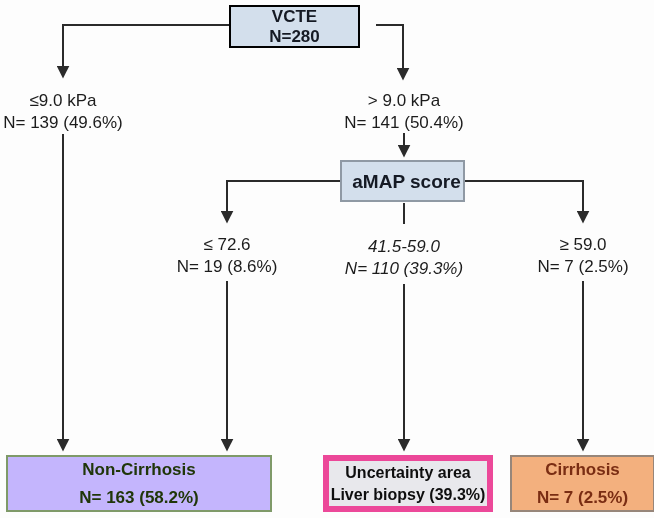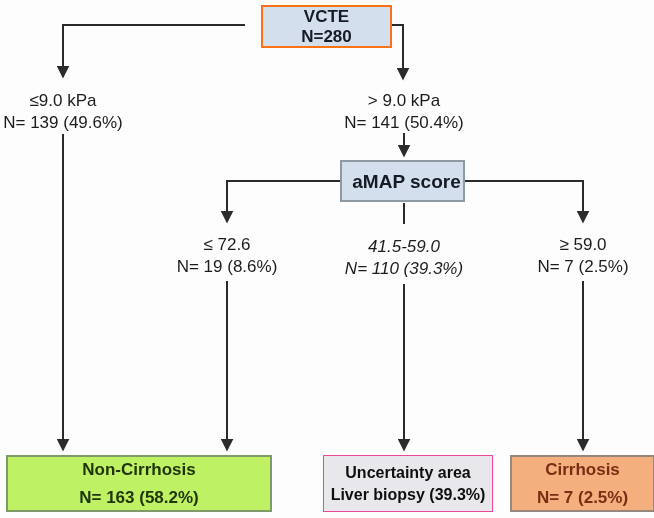--- a/index.html
+++ b/index.html
@@ -7,37 +7,37 @@
   #stage{
     position:relative;width:654px;height:518px;background:#fdfdfd;overflow:hidden;
   }
   #connectors{position:absolute;left:0;top:0;z-index:1;}
   .node{
     position:absolute;z-index:2;box-sizing:border-box;
     display:flex;flex-direction:column;align-items:center;justify-content:center;
     text-align:center;font-weight:bold;
   }
   .node-root{
-    left:261px;top:5px;width:131px;height:43px;
-    background:#d3dfec;border:2px solid #f97316;color:#151a24;
+    left:229px;top:5px;width:131px;height:43px;
+    background:#d3dfec;border:2px solid #000000;color:#151a24;
     font-size:17px;line-height:20px;
   }
   .node-amap{
     left:340px;top:160px;width:125px;height:42px;
     background:#d3dfec;border:2px solid #8f99a4;color:#151a24;
     font-size:19px;line-height:21px;padding-left:8px;
   }
   .node-green{
     left:6px;top:455px;width:266px;height:57px;
-    background:#bef264;border:2px solid #7f9a69;color:#203609;
+    background:#c4b5fd;border:2px solid #7f9a69;color:#203609;
     font-size:17px;line-height:24px;gap:4px;
   }
   .node-gray{
     left:323px;top:455px;width:170px;height:57px;
-    background:#e8e8ec;border:1px solid #ec4899;color:#0e0e0e;
+    background:#e8e8ec;border:6px solid #ec4899;color:#0e0e0e;
     font-size:16px;line-height:22px;
   }
   .node-orange{
     left:510px;top:455px;width:145px;height:57px;
     background:#f3b07e;border:2px solid #97867a;color:#7a2d13;
     font-size:17px;line-height:24px;gap:4px;
   }
   .label{
     position:absolute;z-index:2;width:180px;text-align:center;
     font-size:17px;line-height:22px;color:#1c1c1c;font-weight:normal;

